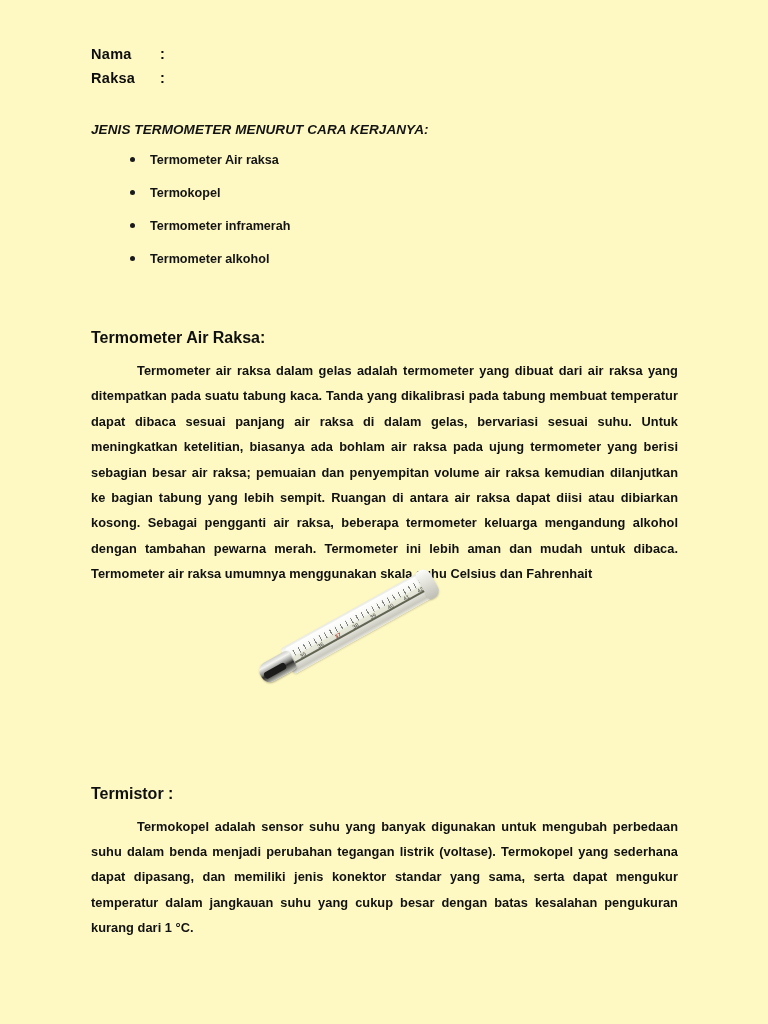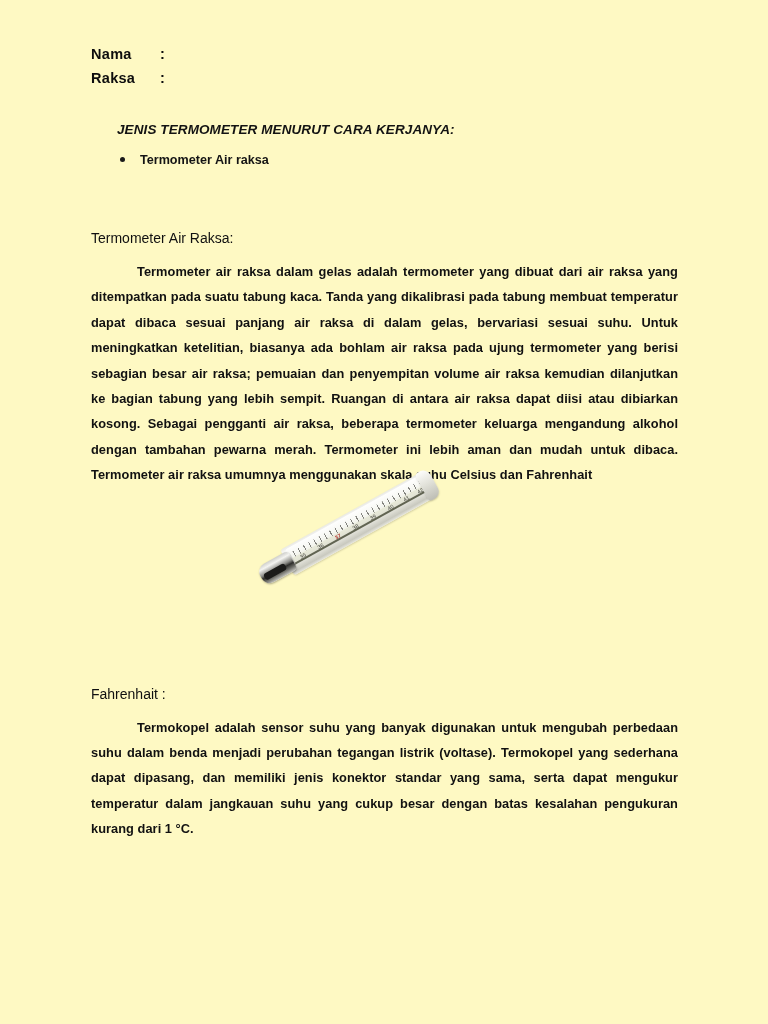--- a/index.html
+++ b/index.html
@@ -45,26 +45,25 @@
 
   
   .doctitle {
     margin-top: 31px;
     font-weight: bold;
     font-style: italic;
     font-size: 13.5px;
     line-height: 18px;
     color: #131313;
     letter-spacing: 0.1px;
-    margin-left: 26px;
   }
 
   
   .bullets {
-    margin: 0;
+    margin: 10px;
     padding: 0;
     list-style: none;
     margin-top: 13px;
   }
   .bullets li {
     position: relative;
     padding-left: 49px;
     font-weight: bold;
     font-size: 12.6px;
     line-height: 16px;
@@ -76,22 +75,22 @@
     left: 29px;
     top: 5px;
     width: 5px;
     height: 5px;
     border-radius: 50%;
     background: #1a1a1a;
   }
 
   
   .subhead {
-    font-weight: normal;
-    font-size: 14px;
+    font-weight: bold;
+    font-size: 16px;
     line-height: 17px;
     color: #101010;
   }
   .subhead.air { margin-top: 45px; }
   .subhead.kopel { margin-top: 30px; }
 
   
   .para {
     margin-top: 12px;
     font-weight: bold;
@@ -263,20 +262,32 @@
         <span class="cln">:</span>
       </div>
     </div>
 
     <div class="doctitle">JENIS TERMOMETER MENURUT CARA KERJANYA:</div>
 
     <ul class="bullets">
       <li>
         <span class="bullet-dot"></span>
         <span>Termometer Air raksa</span>
+      </li>
+      <li>
+        <span class="bullet-dot"></span>
+        <span>Termokopel</span>
+      </li>
+      <li>
+        <span class="bullet-dot"></span>
+        <span>Termometer inframerah</span>
+      </li>
+      <li>
+        <span class="bullet-dot"></span>
+        <span>Termometer alkohol</span>
       </li>
     </ul>
 
     <div class="subhead air">Termometer Air Raksa:</div>
     <div class="para">Termometer air raksa dalam gelas adalah termometer yang dibuat dari air raksa yang ditempatkan pada suatu tabung kaca. Tanda yang dikalibrasi pada tabung membuat temperatur dapat dibaca sesuai panjang air raksa di dalam gelas, bervariasi sesuai suhu. Untuk meningkatkan ketelitian, biasanya ada bohlam air raksa pada ujung termometer yang berisi sebagian besar air raksa; pemuaian dan penyempitan volume air raksa kemudian dilanjutkan ke bagian tabung yang lebih sempit. Ruangan di antara air raksa dapat diisi atau dibiarkan kosong. Sebagai pengganti air raksa, beberapa termometer keluarga mengandung alkohol dengan tambahan pewarna merah. Termometer ini lebih aman dan mudah untuk dibaca. Termometer air raksa umumnya menggunakan skala suhu Celsius dan Fahrenhait</div>
 
     <div class="figure">
       <div class="thermo-wrap">
         <div class="thermo">
           <div class="stem"></div>
@@ -296,17 +307,17 @@
           <div class="capillary"></div>
           <div class="neck"></div>
           <div class="bulb">
             <div class="bulb-core"></div>
           </div>
           <div class="cap"></div>
         </div>
       </div>
     </div>
 
-    <div class="subhead kopel">Fahrenhait :</div>
+    <div class="subhead kopel">Termistor :</div>
     <div class="para">Termokopel adalah sensor suhu yang banyak digunakan untuk mengubah perbedaan suhu dalam benda menjadi perubahan tegangan listrik (voltase). Termokopel yang sederhana dapat dipasang, dan memiliki jenis konektor standar yang sama, serta dapat mengukur temperatur dalam jangkauan suhu yang cukup besar dengan batas kesalahan pengukuran kurang dari 1 °C.</div>
 
   </div>
 </div>
 
 </body></html>

